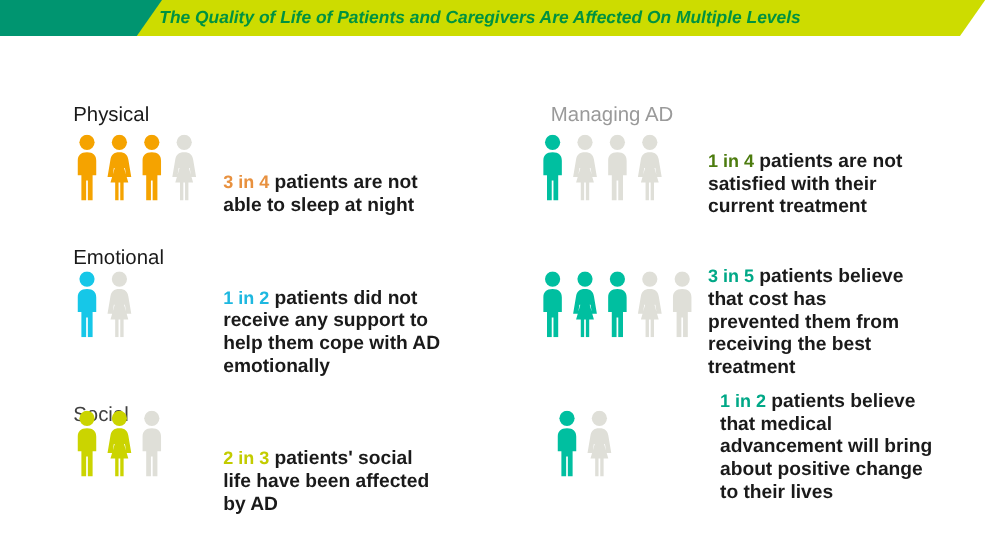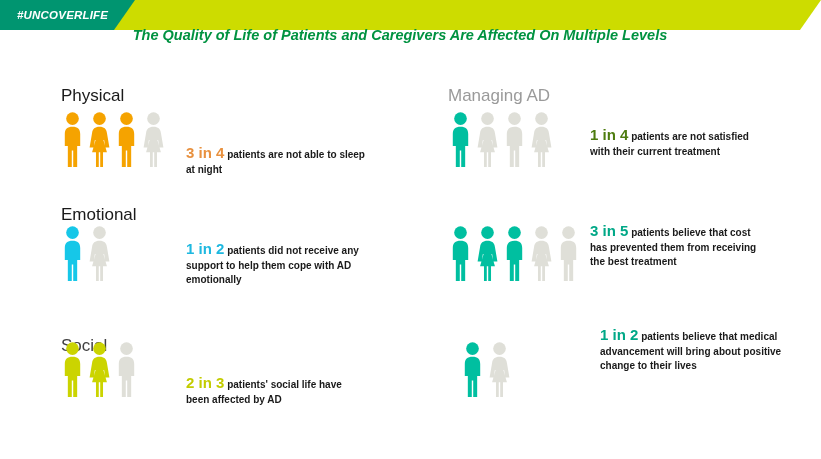--- a/index.html
+++ b/index.html
@@ -60,39 +60,38 @@
     top: 0;
     width: 800px;
     height: 30px;
     line-height: 30px;
     text-align: center;
     color: #009240;
     font-size: 14.5px;
     font-weight: bold;
     font-style: italic;
     white-space: nowrap;
-    margin-top: 20px;
   }
 
   
   .column {
     position: absolute;
     top: 30px;
   }
   #left-column  { left: 55px;  width: 380px; }
   #right-column { left: 440px; width: 381px; }
 
   .section-heading {
     position: absolute;
     font-size: 17px;
     font-weight: normal;
     color: #1a1a1a;
     white-space: nowrap;
   }
-  .section-heading.muted { color: #9a9a9a; font-weight: normal; }
+  .section-heading.muted { color: #9a9a9a; font-weight: normal; margin-left: 11px; }
 
   .stat-block { position: absolute; }
   .figure-row {
     position: absolute;
     display: flex;
     align-items: flex-end;
     gap: 2px;
   }
   .figure-row svg { display: block; }
 
@@ -100,30 +99,29 @@
     position: absolute;
     font-size: 12.4px;
     font-weight: bold;
     color: #1a1a1a;
     line-height: 1.18;
   }
   .stat-ratio {
     font-size: 15px;
     font-weight: bold;
   }
-  .stat-rest { font-size: 10px; font-weight: bold; }
+  .stat-rest { font-size: 16px; font-weight: bold; }
 </style>
 </head>
 <body>
 
 <div id="header-banner">
   <div class="banner-yellow"></div>
   <div class="banner-green"></div>
   <div id="banner-title">The Quality of Life of Patients and Caregivers Are Affected On Multiple Levels</div>
-  <div id="hashtag-label">#UNCOVERLIFE</div>
 </div>
 
 <div id="left-column" class="column">
     <div class="stat-block">
       <div class="section-heading" style="left: 6px; top: 56px; color: rgb(26, 26, 26);">Physical</div>
       <div class="figure-row" style="left: 5px; top: 82px;">
         <svg viewBox="0 0 40 100" width="25" height="55">
           <circle cx="20" cy="12" r="11.5" fill="#f5a300"></circle>
           <path fill="#f5a300" d="M20 27c-9.5 0-14 4.5-14 13v22h5.5v38h7.2V70h2.6v30h7.2V62H34V40c0-8.5-4.5-13-14-13z"></path>
         </svg>

